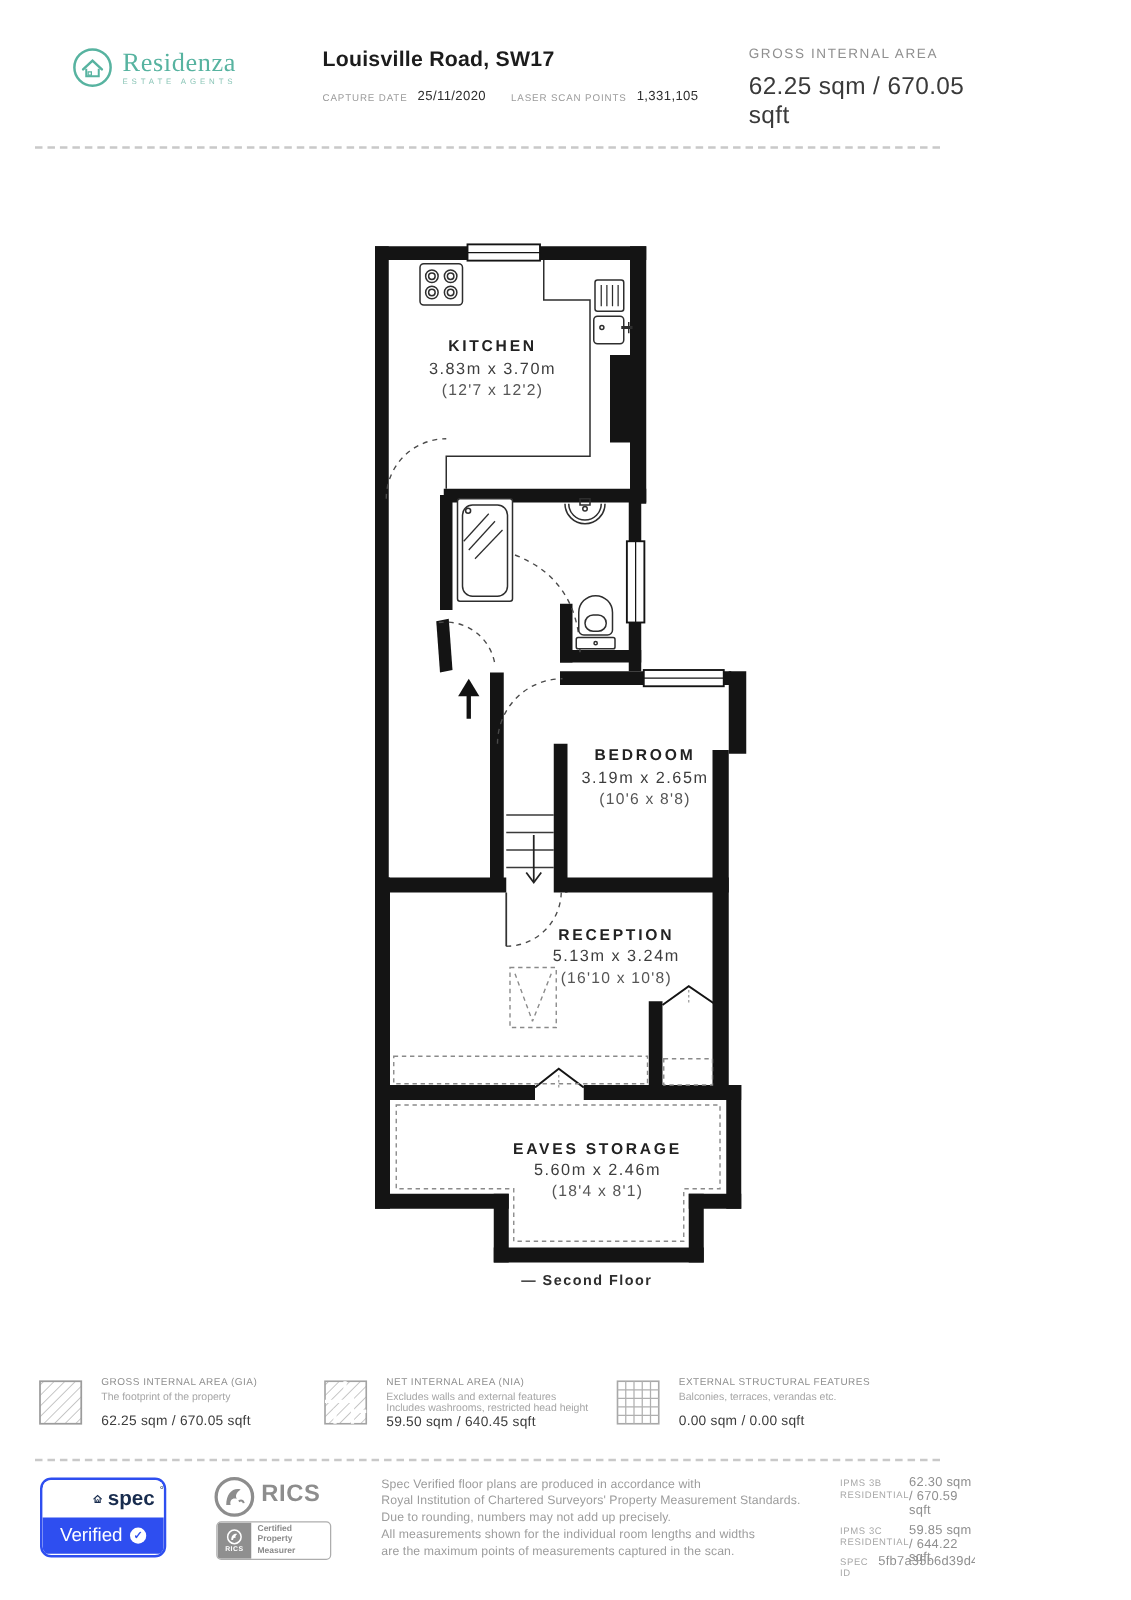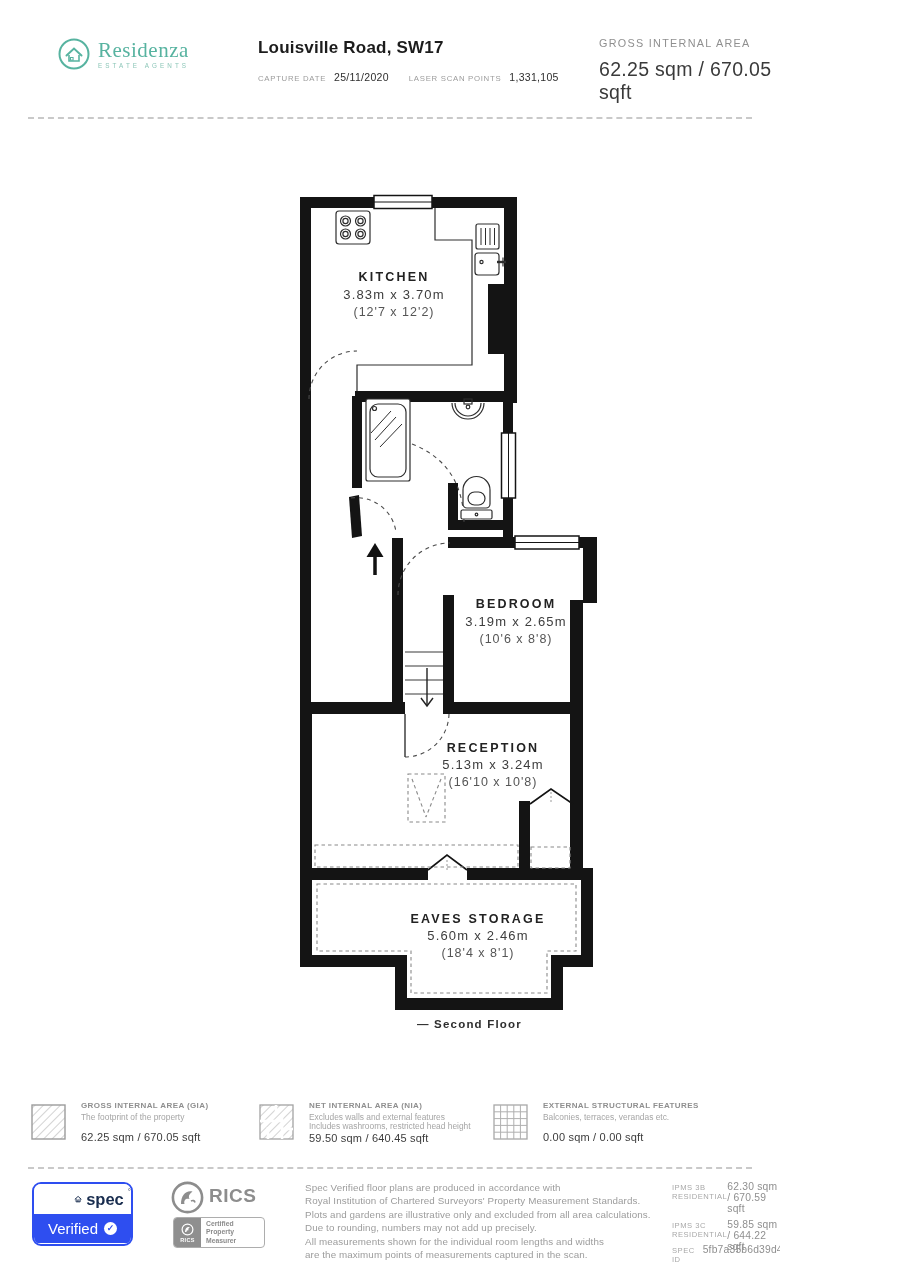--- a/index.html
+++ b/index.html
@@ -17,21 +17,21 @@
   .mval{font-size:10.5px;color:#2e2e2e;letter-spacing:.3px;margin-left:8px;}
   .mgap{margin-left:20px;}
   .giablock{left:599px;top:37px;}
   .gialabel{font-size:10.8px;color:#8f8f8f;letter-spacing:1.3px;}
   .giaval{font-size:19.5px;color:#3a3a3a;letter-spacing:.3px;margin-top:9px;}
   .dashsep{left:28px;right:28px;height:0;border-top:2px dashed #c9c9c9;}
 
   
   .leg{display:flex;gap:13px;top:1101px;}
   .leg-text{display:flex;flex-direction:column;height:42px;}
-  .leg-title{font-size:8px;color:#8f8f8f;letter-spacing:.4px;font-weight:bold;}
+  .leg-title{font-size:8px;color:#8f8f8f;letter-spacing:.4px;}
   .leg-desc{font-size:8.4px;color:#a5a5a5;line-height:9.6px;margin-top:2.5px;}
   .leg-val{font-size:11px;color:#3c3c3c;letter-spacing:.2px;margin-top:auto;}
 
   
   .spec-badge{left:32px;top:1182px;width:101px;height:64px;border:2.5px solid #2e4ef0;border-radius:9px;box-sizing:border-box;background:#fff;overflow:hidden;}
   .spec-top{height:30px;display:flex;align-items:center;justify-content:center;gap:4px;background:#fff;padding-left:40px;}
   .spec-word{font-size:16.5px;font-weight:600;color:#182c4e;}
   .spec-reg{font-size:8px;color:#182c4e;align-self:flex-start;margin-top:3px;}
   .spec-bottom{height:29px;background:#2e4ef0;display:flex;align-items:center;justify-content:center;gap:6px;}
   .spec-verified{font-size:15px;color:#fff;font-weight:500;}
@@ -347,21 +347,20 @@
     <div class="cert-right">
       <div class="cert-line">Certified</div>
       <div class="cert-line">Property</div>
       <div class="cert-line">Measurer</div>
     </div>
   </div>
 
   <div class="abs disclaimer">
     <div class="disc-line">Spec Verified floor plans are produced in accordance with</div>
     <div class="disc-line">Royal Institution of Chartered Surveyors' Property Measurement Standards.</div>
-    <div class="disc-line">Plots and gardens are illustrative only and excluded from all area calculations.</div>
     <div class="disc-line">Due to rounding, numbers may not add up precisely.</div>
     <div class="disc-line">All measurements shown for the individual room lengths and widths</div>
     <div class="disc-line">are the maximum points of measurements captured in the scan.</div>
   </div>
 
   <div class="abs" style="left:672px;top:1181px">
     <div class="ipms-row">
       <span class="ipms-label">IPMS 3B RESIDENTIAL</span>
       <span class="ipms-val">62.30 sqm / 670.59 sqft</span>
     </div>

